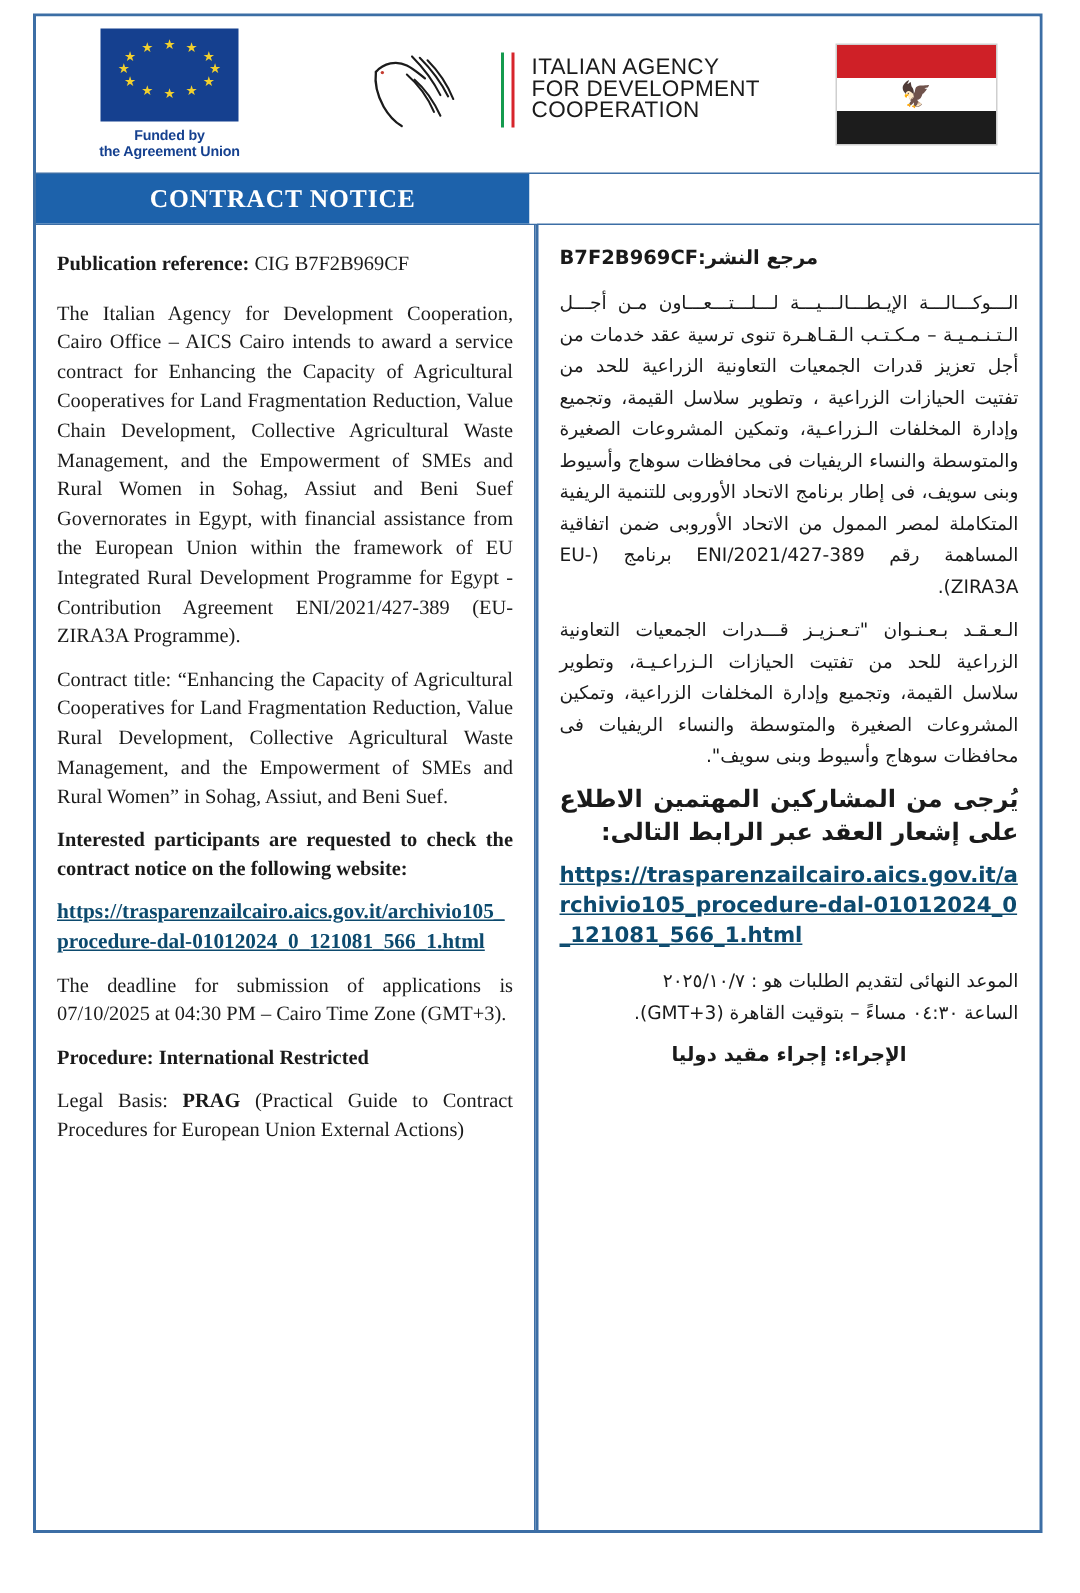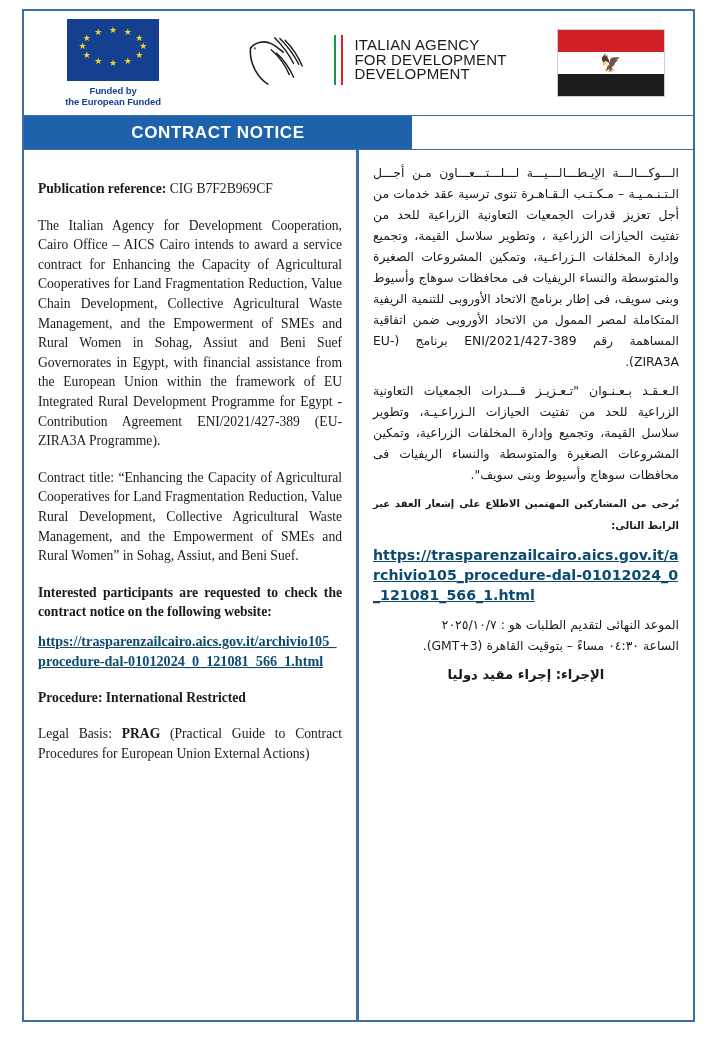--- a/index.html
+++ b/index.html
@@ -121,22 +121,22 @@
     background: #1d62ab;
     color: #ffffff;
     display: flex;
     align-items: center;
     justify-content: center;
     font-size: 17px;
     font-weight: bold;
     letter-spacing: 0.6px;
   }
   .title-cell.en {
-    width: 388px;
-    font-family: Liberation Sans, sans-serif;
+    width: 329px;
+    font-family: Liberation Serif, serif;
   }
   .title-gap { width: 5px; background: #ffffff; }
   .title-cell.ar {
     flex: 1;
     font-family: "DejaVu Sans", sans-serif;
     font-size: 16px;
     direction: rtl;
   }
 
   
@@ -160,21 +160,21 @@
   .col-ar {
     flex: 1;
     border-left: 2px solid #3c6ea5;
     direction: rtl;
     font-family: "DejaVu Sans", sans-serif;
     font-size: 12.4px;
     line-height: 21px;
     text-align: justify;
   }
 
-  p { margin: 17px 0 9px 0; }
+  p { margin: 4px 0 9px 0; }
   .col-ar p { margin: 0 0 8px 0; }
 
   .b { font-weight: bold; }
   .pubref { font-size: 13.6px; margin-bottom: 13px; }
   .pubref .lbl { font-weight: bold; }
 
   .ar-pubref {
     font-weight: bold;
     font-size: 13px;
     text-align: left;
@@ -190,21 +190,21 @@
     line-height: 20px;
     display: block;
     margin-bottom: 9px;
   }
   .col-ar .link {
     direction: ltr;
     text-align: left;
   }
   .ar-bold-head {
     font-weight: bold;
-    font-size: 10px;
+    font-size: 16px;
     line-height: 22px;
     margin-bottom: 10px;
   }
   .ar-deadline { font-size: 12.4px; line-height: 21px; text-align: right; margin-bottom: 10px; }
   .ar-procedure { font-weight: bold; font-size: 13.2px; text-align: center; margin-bottom: 10px; }
   .ar-legal { font-size: 12.6px; line-height: 22px; text-align: justify; }
 
   .en-heading-bold { font-weight: bold; }
 </style>
 </head>
@@ -224,21 +224,21 @@
         <span class="eu-star" style="left:66%;  top:69%;">★</span>
         <span class="eu-star" style="left:50%;  top:72.5%;">★</span>
         <span class="eu-star" style="left:34%;  top:69%;">★</span>
         <span class="eu-star" style="left:21.5%;top:59%;">★</span>
         <span class="eu-star" style="left:17%;  top:45%;">★</span>
         <span class="eu-star" style="left:21.5%;top:31%;">★</span>
         <span class="eu-star" style="left:34%;  top:21%;">★</span>
       </div>
       <div class="eu-caption">
         <div>Funded by</div>
-        <div>the European Funded</div>
+        <div>the Agreement Union</div>
       </div>
     </div>
 
     <div class="aics-block">
       <svg class="aics-mark" viewBox="0 0 100 72">
         <path d="M10 22 C 16 15, 26 13, 34 17 C 40 20, 44 24, 48 27" fill="none" stroke="#1b1b1b" stroke-width="1.8" stroke-linecap="round"></path>
         <path d="M10 22 C 9 30, 11 40, 16 49 C 20 56, 25 61, 30 64" fill="none" stroke="#1b1b1b" stroke-width="1.8" stroke-linecap="round"></path>
         <circle cx="15" cy="22.5" r="1.3" fill="#c43c30"></circle>
         <path d="M38 10 C 46 18, 54 28, 60 40" fill="none" stroke="#1b1b1b" stroke-width="1.6" stroke-linecap="round"></path>
         <path d="M44 11 C 52 19, 60 29, 66 41" fill="none" stroke="#1b1b1b" stroke-width="1.6" stroke-linecap="round"></path>
@@ -247,21 +247,21 @@
         <path d="M40 28 C 48 35, 55 45, 60 56" fill="none" stroke="#1b1b1b" stroke-width="1.6" stroke-linecap="round"></path>
       </svg>
       <div class="aics-bars">
         <div class="bar-g"></div>
           <div class="bar-w"></div>
           <div class="bar-r"></div>
       </div>
       <div class="aics-text">
         <div class="aics-l1">ITALIAN AGENCY</div>
         <div class="aics-l2">FOR DEVELOPMENT</div>
-        <div class="aics-l3">DEVELOPMENT</div>
+        <div class="aics-l3">COOPERATION</div>
       </div>
     </div>
 
     <div class="eg-flag">
       <div class="eg-red"></div>
       <div class="eg-white"></div>
       <div class="eg-black"></div>
       <div class="eg-eagle">🦅</div>
     </div>
   </div>
@@ -281,32 +281,34 @@
       </p>
 
       <p>The Italian Agency for Development Cooperation, Cairo Office – AICS Cairo intends to award a service contract for Enhancing the Capacity of Agricultural Cooperatives for Land Fragmentation Reduction, Value Chain Development, Collective Agricultural Waste Management, and the Empowerment of SMEs and Rural Women in Sohag, Assiut and Beni Suef Governorates in Egypt, with financial assistance from the European Union within the framework of EU Integrated Rural Development Programme for Egypt - Contribution Agreement ENI/2021/427-389 (EU-ZIRA3A    Programme).</p>
 
       <p>Contract title: “Enhancing the Capacity of Agricultural Cooperatives for Land Fragmentation Reduction, Value Rural Development, Collective Agricultural Waste Management, and the Empowerment of SMEs and Rural Women” in Sohag, Assiut, and Beni Suef.</p>
 
       <p class="en-heading-bold">Interested participants are requested to check the contract notice on the following website:</p>
 
       <a class="link" href="#">https://trasparenzailcairo.aics.gov.it/archivio105_procedure-dal-01012024_0_121081_566_1.html</a>
 
+      <p>The deadline for submission of applications is 07/10/2025 at 04:30 PM – Cairo Time Zone (GMT+3).</p>
 
       <p class="en-heading-bold">Procedure: International Restricted</p>
 
       <p>
         <span>Legal Basis</span><span>:</span>
         <span class="b">PRAG</span>
         <span>(Practical Guide to Contract Procedures for European Union External    Actions)</span>
       </p>
     </div>
 
     <div class="col col-ar">
 
+      <p class="ar-pubref">مرجع النشر:B7F2B969CF</p>
 
       <p>الـــوكـــالـــة الإيـطـــالـــيـــة لـــلـــتـــعـــاون مـن أجـــل الـتـنـمـيـة – مـكـتـب الـقـاهـرة تنوى ترسية عقد خدمات من أجل تعزيز قدرات الجمعيات التعاونية الزراعية للحد من تفتيت الحيازات الزراعية ، وتطوير سلاسل القيمة، وتجميع وإدارة المخلفات الـزراعـية، وتمكين المشروعات الصغيرة والمتوسطة والنساء الريفيات فى محافظات سوهاج وأسيوط وبنى سويف، فى إطار برنامج الاتحاد الأوروبى للتنمية الريفية المتكاملة لمصر الممول من الاتحاد الأوروبى ضمن اتفاقية المساهمة رقم ENI/2021/427-389 برنامج (EU-ZIRA3A).</p>
 
       <p>الـعـقـد بـعـنـوان "تـعـزيـز قـــدرات الجمعيات التعاونية الزراعية للحد من تفتيت الحيازات الـزراعـيـة، وتطوير سلاسل القيمة، وتجميع وإدارة المخلفات الزراعية، وتمكين المشروعات الصغيرة والمتوسطة والنساء الريفيات فى محافظات سوهاج وأسيوط وبنى سويف".</p>
 
       <p class="ar-bold-head">يُرجى من المشاركين المهتمين الاطلاع على إشعار العقد عبر الرابط التالى:</p>
 
       <a class="link" href="#">https://trasparenzailcairo.aics.gov.it/archivio105_procedure-dal-01012024_0_121081_566_1.html</a>
 
       <p class="ar-deadline">

